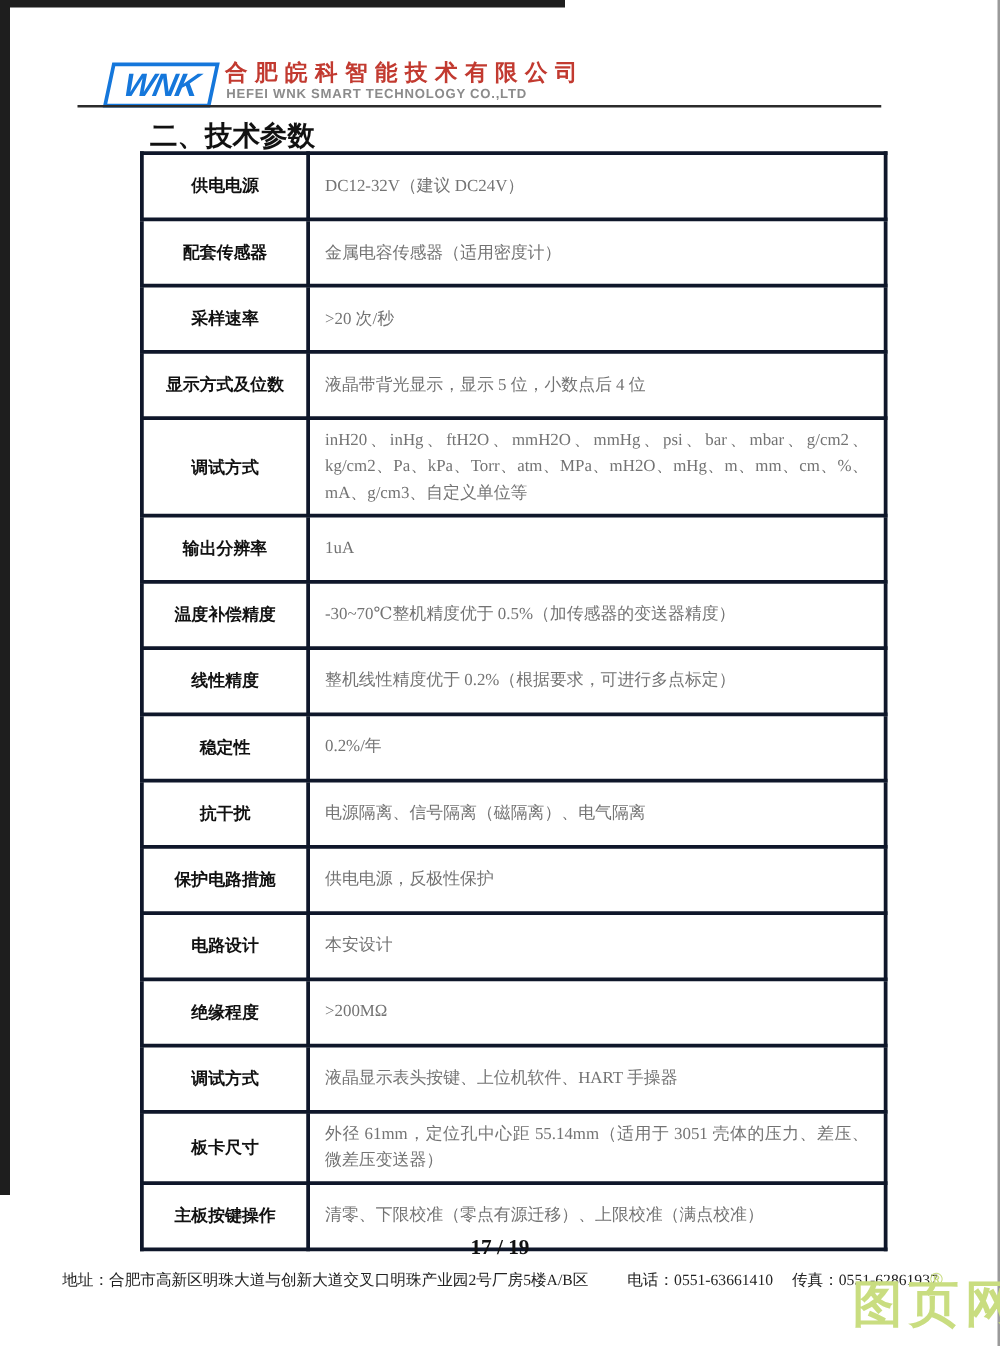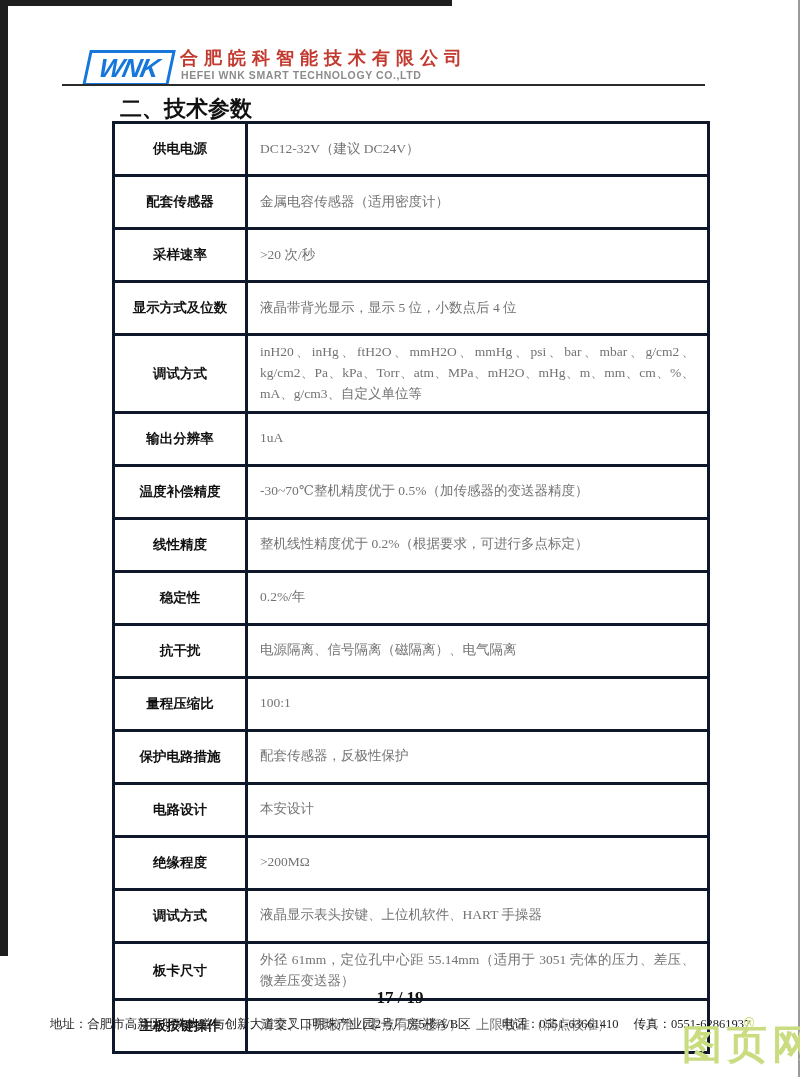--- a/index.html
+++ b/index.html
@@ -107,26 +107,22 @@
       </tr>
       <tr class="row-pad">
         <td class="label">稳定性</td>
         <td class="value">0.2%/年</td>
       </tr>
       <tr class="row-pad">
         <td class="label">抗干扰</td>
         <td class="value">电源隔离、信号隔离（磁隔离）、电气隔离</td>
       </tr>
       <tr class="row-pad">
-        <td class="label">量程压缩比</td>
-        <td class="value">100:1</td>
-      </tr>
-      <tr class="row-pad">
         <td class="label">保护电路措施</td>
-        <td class="value">配套传感器，反极性保护</td>
+        <td class="value">供电电源，反极性保护</td>
       </tr>
       <tr class="row-pad">
         <td class="label">电路设计</td>
         <td class="value">本安设计</td>
       </tr>
       <tr class="row-pad">
         <td class="label">绝缘程度</td>
         <td class="value">&gt;200MΩ</td>
       </tr>
       <tr class="row-pad">

